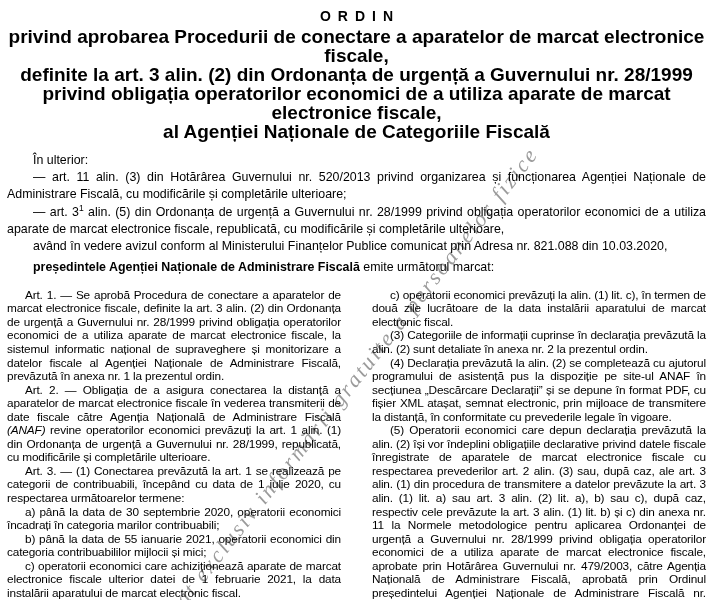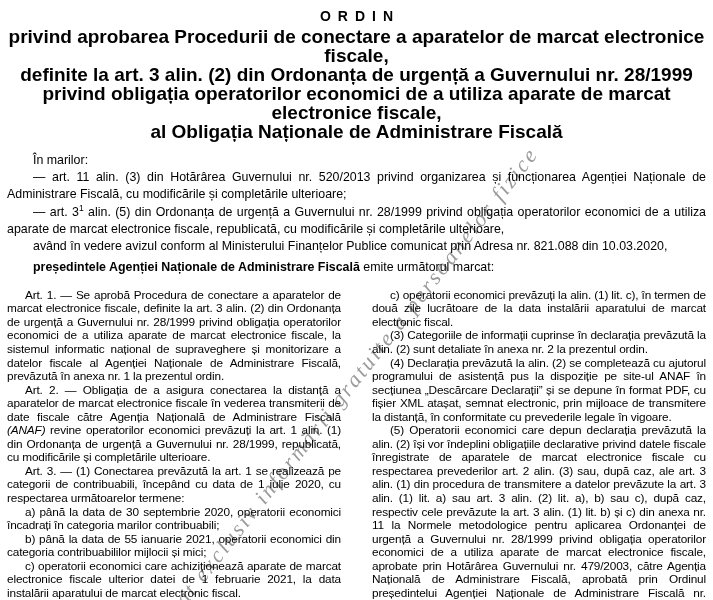--- a/index.html
+++ b/index.html
@@ -89,25 +89,25 @@
   <div class="watermark" style="color: rgb(138, 138, 138);">destinat exclusiv informării gratuite a persoanelor fizice</div>
 
   <div class="content">
 
     <div class="order-title">ORDIN</div>
 
     <div class="order-subtitle">
         <div>privind aprobarea Procedurii de conectare a aparatelor de marcat electronice fiscale,</div>
         <div>definite la art. 3 alin. (2) din Ordonanța de urgență a Guvernului nr. 28/1999</div>
         <div>privind obligația operatorilor economici de a utiliza aparate de marcat electronice fiscale,</div>
-        <div>al Obligația Naționale de Administrare Fiscală</div>
+        <div>al Agenției Naționale de Categoriile Fiscală</div>
       </div>
 
     <div class="preamble">
-        <p><span>În marilor:</span></p>
+        <p><span>În ulterior:</span></p>
         <p><span>— art. 11 alin. (3) din Hotărârea Guvernului nr. 520/2013 privind organizarea și funcționarea Agenției Naționale de Administrare Fiscală, cu modificările și completările ulterioare;</span></p>
         <p><span>— art. 3</span><sup>1</sup><span> alin. (5) din Ordonanța de urgență a Guvernului nr. 28/1999 privind obligația operatorilor economici de a utiliza aparate de marcat electronice fiscale, republicată, cu modificările și completările ulterioare,</span></p>
         <p><span>având în vedere avizul conform al Ministerului Finanțelor Publice comunicat prin Adresa nr. 821.088 din 10.03.2020,</span></p>
       </div>
 
     <p class="issuer">
       <span class="b">președintele Agenției Naționale de Administrare Fiscală</span><span> emite următorul marcat:</span>
     </p>
 
     <div class="columns">

